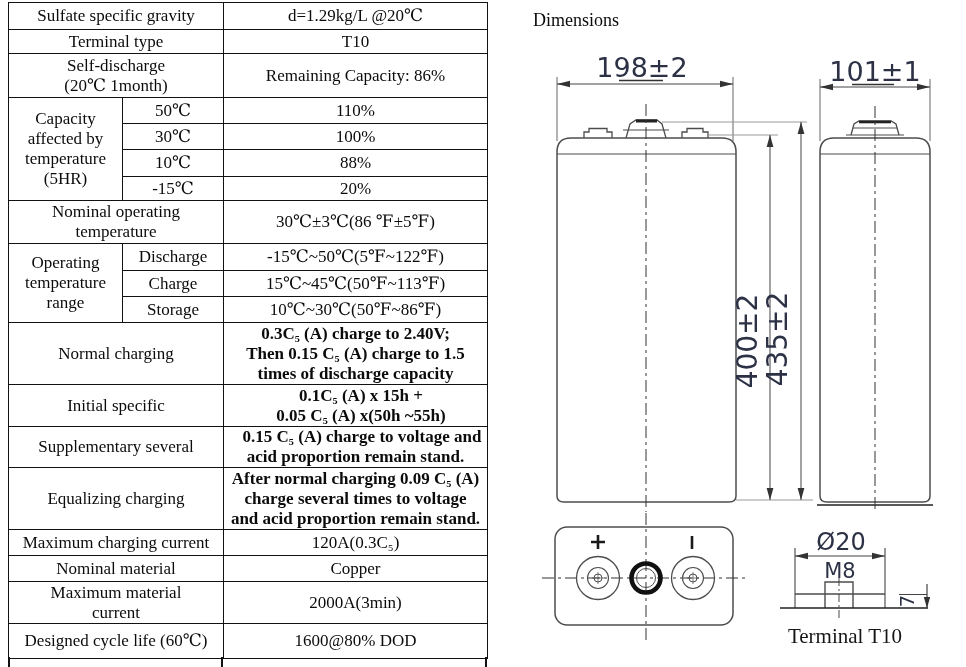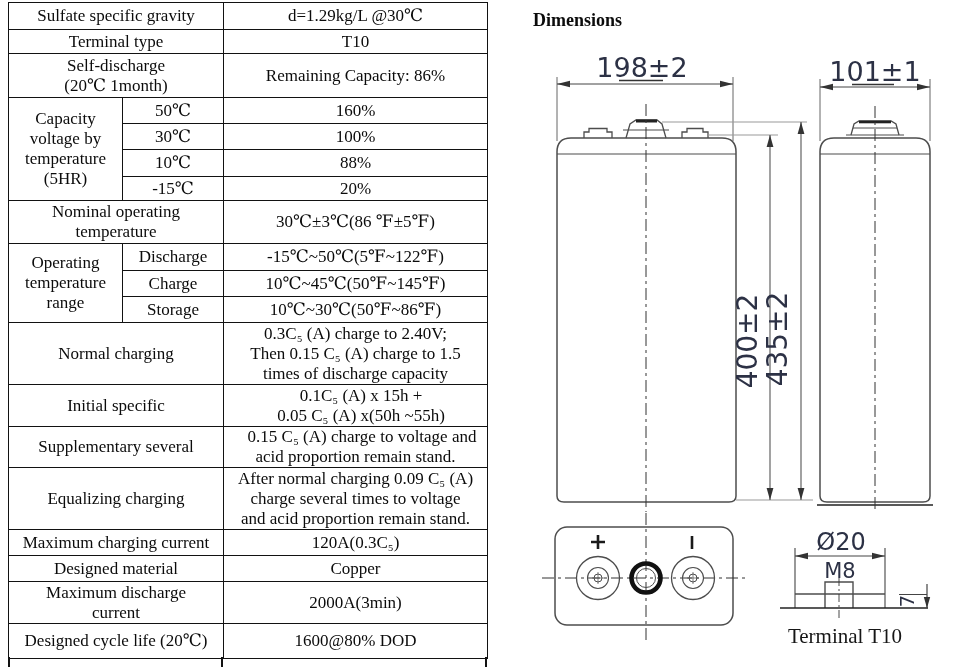--- a/index.html
+++ b/index.html
@@ -4,64 +4,64 @@
 <style>
   html,body{margin:0;padding:0;background:#fff;}
   #page{position:relative;width:966px;height:667px;background:#ffffff;overflow:hidden;
         font-family:"Liberation Serif","DejaVu Serif","DejaVu Sans",serif;color:#0b0b0b;}
 
   
   table.spec{position:absolute;left:8px;top:2px;width:479px;border-collapse:collapse;table-layout:fixed;}
   table.spec td{border:1.5px solid #121212;font-size:17px;line-height:20px;vertical-align:middle;
                 text-align:center;padding:0 3px;overflow:hidden;}
   td.lbl{white-space:pre-line;}
-  td.para{text-align:left;white-space:pre-line;padding:1px 6px;}
+  td.para{text-align:left;white-space:pre-line;padding:1px 6px;font-weight:bold;}
   td.para.ind{padding-left:14px;}
   td.para.tin{text-indent:13px;}
 
   
-  #dims-title{position:absolute;left:533px;top:10px;font-weight:bold;font-size:18px;
+  #dims-title{position:absolute;left:533px;top:10px;font-weight:normal;font-size:18px;
               font-family:"Liberation Serif","DejaVu Serif",serif;color:#0b0b0b;}
   #drawing{position:absolute;left:490px;top:0;}
   .stub{position:absolute;width:2px;height:10px;top:657px;background:#121212;}
   svg text.dim{font-family:"DejaVu Sans","Liberation Sans",sans-serif;fill:#2c3145;}
   svg text.cap{font-family:"Liberation Serif","DejaVu Serif",serif;fill:#161616;}
 </style>
 </head>
 <body>
 
 <div id="page">
 
   <table class="spec">
     <colgroup>
         <col style="width:114px">
         <col style="width:101px">
         <col style="width:264px">
       </colgroup>
     <tbody>
     <tr style="height:27px">
       <td colspan="2" class="lbl">Sulfate specific gravity</td>
-      <td>d=1.29kg/L @30℃</td>
+      <td>d=1.29kg/L @20℃</td>
     </tr>
     <tr style="height:24px">
       <td colspan="2" class="lbl">Terminal type</td>
       <td>T10</td>
     </tr>
     <tr style="height:44px">
       <td colspan="2" class="lbl">Self-discharge
 (20℃ 1month)</td>
       <td>Remaining Capacity: 86%</td>
     </tr>
     <tr style="height:26px">
       <td rowspan="4" class="lbl">Capacity
-voltage by
+affected by
 temperature
 (5HR)</td>
       <td>50℃</td>
-      <td>160%</td>
+      <td>110%</td>
     </tr>
     <tr style="height:26px">
       <td>30℃</td>
       <td>100%</td>
     </tr>
     <tr style="height:27px">
       <td>10℃</td>
       <td>88%</td>
     </tr>
     <tr style="height:24px">
@@ -75,21 +75,21 @@
     </tr>
     <tr style="height:27px">
       <td rowspan="3" class="lbl">Operating
 temperature
 range</td>
       <td>Discharge</td>
       <td>-15℃~50℃(5℉~122℉)</td>
     </tr>
     <tr style="height:26px">
       <td>Charge</td>
-      <td>10℃~45℃(50℉~145℉)</td>
+      <td>15℃~45℃(50℉~113℉)</td>
     </tr>
     <tr style="height:26px">
       <td>Storage</td>
       <td>10℃~30℃(50℉~86℉)</td>
     </tr>
     <tr style="height:62px">
       <td colspan="2" class="lbl">Normal charging</td>
       <td class="para">0.3C₅ (A) charge to 2.40V;
 Then 0.15 C₅ (A) charge to 1.5
 times of discharge capacity</td>
@@ -108,30 +108,30 @@
       <td colspan="2" class="lbl">Equalizing charging</td>
       <td class="para">After normal charging 0.09 C₅ (A)
 charge several times to voltage
 and acid proportion remain stand.</td>
     </tr>
     <tr style="height:26px">
       <td colspan="2" class="lbl">Maximum charging current</td>
       <td>120A(0.3C₅)</td>
     </tr>
     <tr style="height:26px">
-      <td colspan="2" class="lbl">Designed material</td>
+      <td colspan="2" class="lbl">Nominal material</td>
       <td>Copper</td>
     </tr>
     <tr style="height:42px">
-      <td colspan="2" class="lbl">Maximum discharge
+      <td colspan="2" class="lbl">Maximum material
 current</td>
       <td>2000A(3min)</td>
     </tr>
     <tr style="height:35px">
-      <td colspan="2" class="lbl">Designed cycle life (20℃)</td>
+      <td colspan="2" class="lbl">Designed cycle life (60℃)</td>
       <td>1600@80% DOD</td>
     </tr>
     </tbody>
   </table>
   <div class="stub" style="left:8px"></div>
   <div class="stub" style="left:221px"></div>
   <div class="stub" style="left:485px"></div>
 
   <div id="dims-title">Dimensions</div>
 

